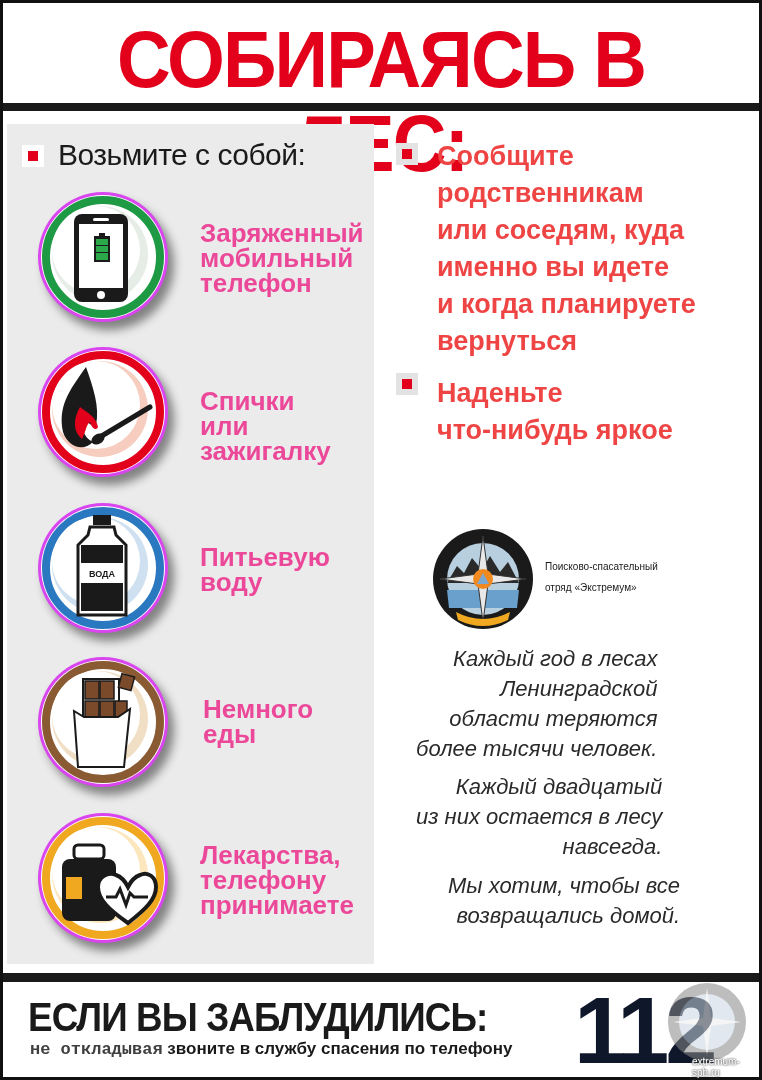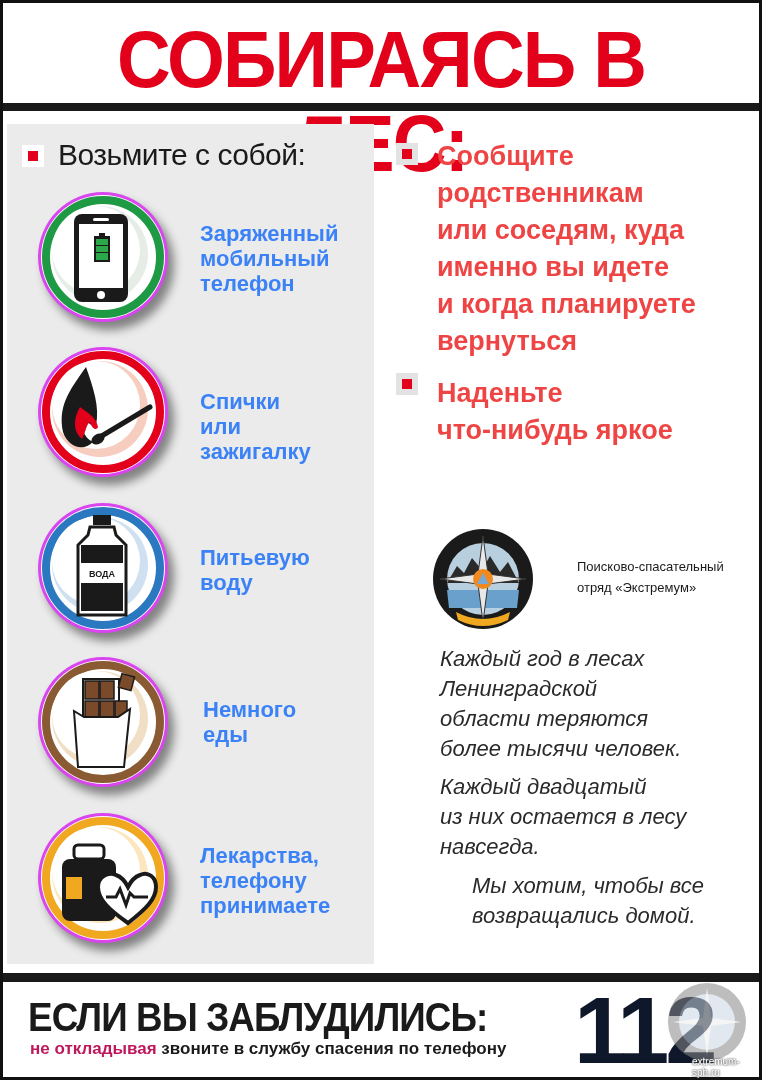--- a/index.html
+++ b/index.html
@@ -7,29 +7,29 @@
   .frame{position:absolute;left:0;top:0;width:756px;height:1074px;border:3px solid #111;}
   .title{position:absolute;left:0;top:18px;width:762px;text-align:center;color:#e2001a;font-weight:bold;font-size:80px;line-height:84px;letter-spacing:-2px;transform:scaleX(0.93);transform-origin:center;}
   .hbar{position:absolute;left:3px;top:103px;width:756px;height:8px;background:#1a1a1a;}
   .leftpanel{position:absolute;left:7px;top:124px;width:367px;height:840px;background:#ebebeb;}
   .bullet{position:absolute;width:22px;height:22px;background:#fff;}
   .bullet::after{content:"";position:absolute;left:6px;top:6px;width:10px;height:10px;background:#e2001a;}
   .bullet.gray{background:#e3e3e3;}
   .lhead{position:absolute;left:58px;top:138px;font-size:30px;font-weight:normal;color:#1a1a1a;letter-spacing:-0.5px;}
   .item-circle{position:absolute;width:130px;height:130px;border-radius:50%;background:#d946ef;box-shadow:6px 8px 10px rgba(0,0,0,0.45);}
   .item-circle svg{position:absolute;left:0;top:0;}
-  .item-label{position:absolute;left:200px;font-size:22px;font-weight:bold;color:#3b82f6;line-height:25px;white-space:pre-line;}
+  .item-label{position:absolute;left:200px;font-size:26px;font-weight:bold;color:#ec4899;line-height:25px;white-space:pre-line;}
   .rtext{position:absolute;left:437px;font-size:27px;font-weight:bold;color:#ef4444;line-height:37px;white-space:pre-line;}
   .logo{position:absolute;left:432px;top:528px;width:102px;height:102px;}
-  .logo-text{position:absolute;left:545px;top:556px;font-size:13px;color:#1a1a1a;line-height:21px;white-space:pre-line;margin-left:32px;}
-  .italic{position:absolute;left:440px;font-size:22px;font-style:italic;color:#2a2a2a;line-height:30px;white-space:pre-line;}
+  .logo-text{position:absolute;left:545px;top:556px;font-size:10px;color:#1a1a1a;line-height:21px;white-space:pre-line;}
+  .italic{position:absolute;left:416px;font-size:22px;font-style:italic;color:#2a2a2a;line-height:30px;white-space:pre-line;text-align:right;}
   .bbar{position:absolute;left:3px;top:973px;width:756px;height:9px;background:#1a1a1a;}
   .bottom-head{position:absolute;left:28px;top:995px;font-size:40px;font-weight:bold;color:#1a1a1a;letter-spacing:-1px;transform:scaleX(0.92);transform-origin:left;}
   .bottom-sub{position:absolute;left:30px;top:1039px;font-size:17px;font-weight:bold;color:#1a1a1a;}
-  .bottom-sub .red{color:#be185d;}
+  .bottom-sub .red{color:#404040;font-family:Liberation Mono, monospace;}
   .n112{position:absolute;left:574px;top:986px;font-size:94px;font-weight:bold;color:#0f172a;letter-spacing:-4px;line-height:90px;}
   .wm{position:absolute;left:667px;top:982px;width:80px;height:80px;opacity:0.55;}
   .wm-text{position:absolute;left:672px;top:1056px;font-size:10px;color:#fff;text-shadow:0 0 2px #555,0 0 2px #555;padding-left:20px;}
 </style>
 </head>
 <body>
 
 <div class="frame"></div>
 
 <div class="title">СОБИРАЯСЬ В ЛЕС:</div>

